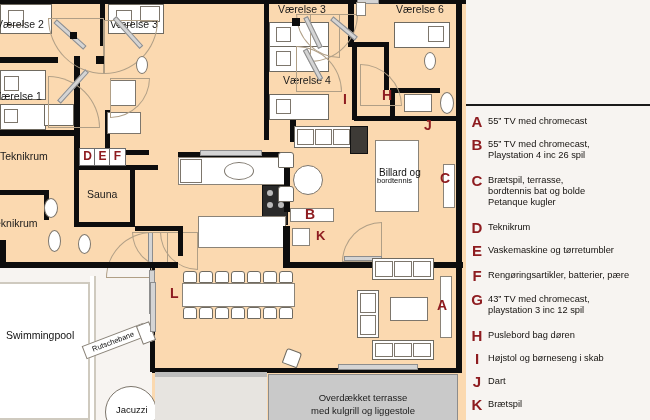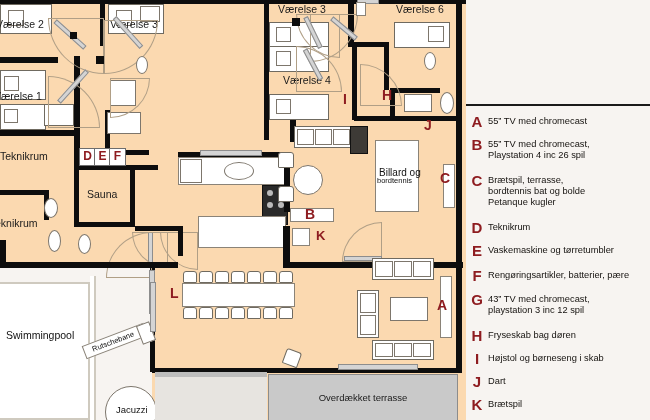--- a/index.html
+++ b/index.html
@@ -263,20 +263,21 @@
   <div class="abs" style="left:90px;top:276px;width:6px;height:144px;background:#ffffff;border-right:2px solid #cfcabf;"></div>
   <div class="abs white rot" style="left:82px;top:334px;width:66px;height:14px;transform:rotate(-21deg);"></div>
   <div class="lbl tiny rot" style="left:91px;top:337px;transform:rotate(-21deg);font-size:7.5px;">Rutschebane</div>
   <div class="abs outline" style="left:139px;top:323px;width:14px;height:20px;transform:rotate(-21deg);"></div>
   <div class="abs outline circle" style="left:105px;top:386px;width:52px;height:52px;"></div>
   <div class="lbl" style="left:116px;top:404px;font-size:9.5px;">Jacuzzi</div>
   <div class="abs slider" style="left:150px;top:282px;width:6px;height:50px;"></div>
 
   <div class="abs terrace" style="left:268px;top:374px;width:190px;height:48px;"></div>
   <div class="terrtext" style="left:268px;top:392px;width:190px;">Overdækket terrasse</div>
+  <div class="terrtext" style="left:268px;top:405px;width:190px;">med kulgrill og liggestole</div>
   <div class="abs" style="left:155px;top:376px;width:112px;height:44px;background:#e7e4e0;"></div>
   <div class="abs" style="left:155px;top:372px;width:112px;height:5px;background:#bdbdbd;"></div>
 
   <div id="legend">
     <div id="legend-divider" style="left:0;top:104px;width:184px;height:2px;background:#1a1a1a;"></div>
 
     <div class="legrow" style="top:114px;">
       <div class="legletter" style="top:0;">A</div>
       <div class="legtext" style="top:2px;">55” TV med chromecast</div>
     </div>
@@ -310,21 +311,21 @@
     </div>
 
     <div class="legrow" style="top:292px;">
       <div class="legletter" style="top:0;">G</div>
       <div class="legtext" style="top:2px;">43” TV med chromecast,</div>
       <div class="legtext" style="top:13px;">playstation 3 inc 12 spil</div>
     </div>
 
     <div class="legrow" style="top:328px;">
       <div class="legletter" style="top:0;">H</div>
-      <div class="legtext" style="top:2px;">Fryseskab bag døren</div>
+      <div class="legtext" style="top:2px;">Puslebord bag døren</div>
     </div>
 
     <div class="legrow" style="top:351px;">
       <div class="legletter" style="top:0;">I</div>
       <div class="legtext" style="top:2px;">Højstol og børneseng i skab</div>
     </div>
 
     <div class="legrow" style="top:374px;">
       <div class="legletter" style="top:0;">J</div>
       <div class="legtext" style="top:2px;">Dart</div>

